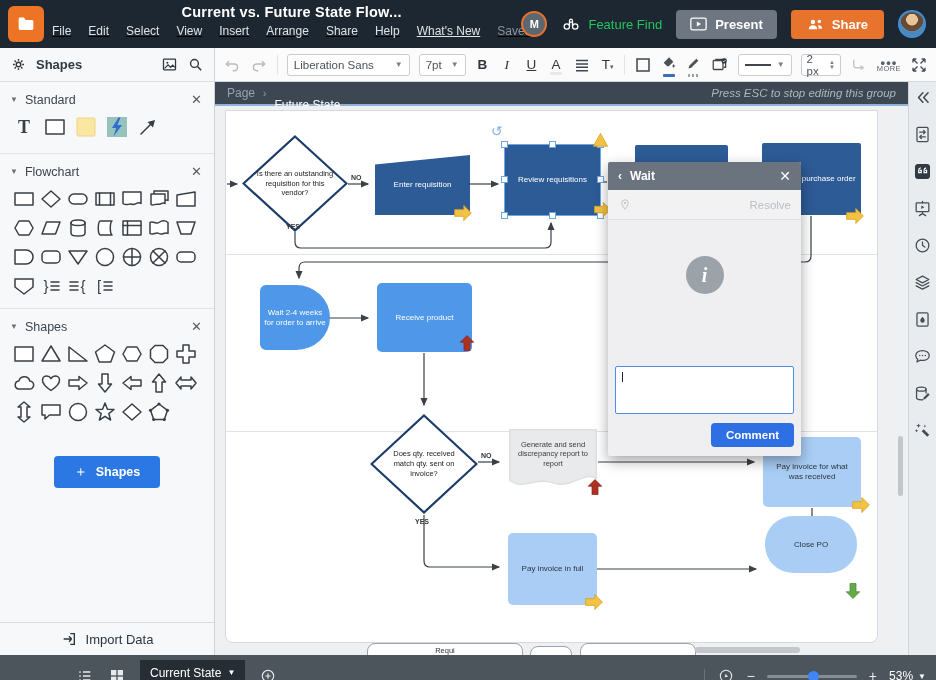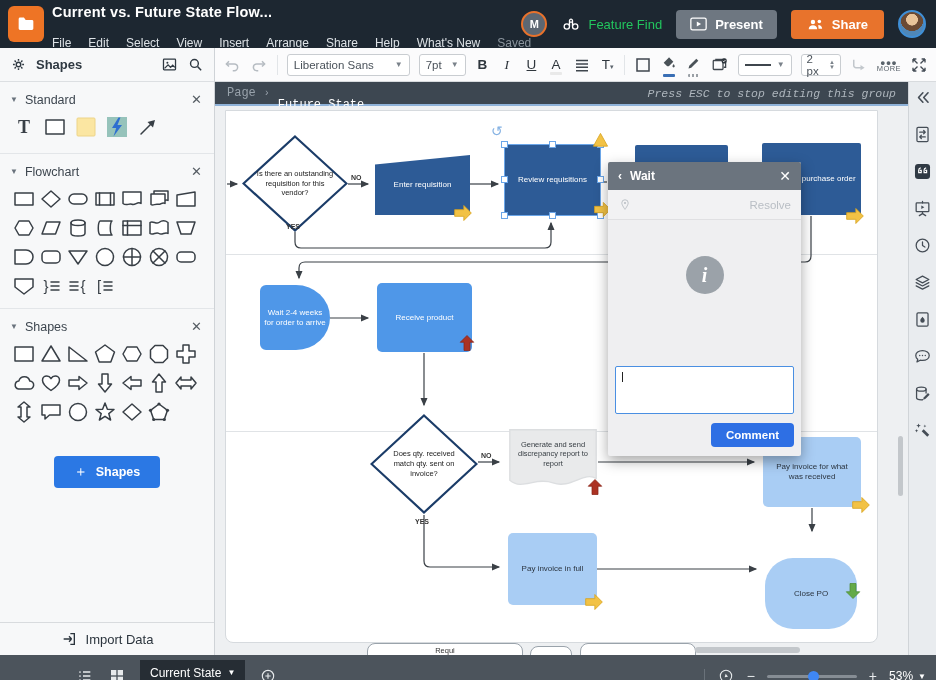--- a/index.html
+++ b/index.html
@@ -4,22 +4,22 @@
 <style>
   * { margin:0; padding:0; box-sizing:border-box; }
   body { font-family:"Liberation Sans", sans-serif; background:#222; }
   #app { position:relative; width:936px; height:680px; overflow:hidden; background:#f0f1f3; }
 
   
   #header { position:absolute; left:0; top:0; width:936px; height:48px; background:#1d2731; display:flex; align-items:center; }
   .logo { position:absolute; left:8px; top:6px; width:36px; height:36px; background:#ee7425; border-radius:6px; display:flex; align-items:center; justify-content:center; }
   .logo svg { width:22px; height:22px; }
   .title-wrap { position:absolute; left:52px; top:4px; }
-  .doc-title { color:#fff; font-size:14.5px; font-weight:bold; letter-spacing:.2px; }
-  .menu-row { display:flex; gap:17px; margin-top:16px;text-decoration:underline; }
+  .doc-title { color:#fff; font-size:14.5px; font-weight:bold; letter-spacing:.2px;text-align:center; }
+  .menu-row { display:flex; gap:17px; margin-top:4px;text-decoration:underline; }
   .menu-row span { color:#dde2e6; font-size:12px; cursor:default; }
   .menu-row span.underline { text-decoration:underline; }
   .menu-row span.saved { color:#8b949d; }
   .hdr-right { position:absolute; right:10px; top:0; height:48px; display:flex; align-items:center; gap:14px; }
   .collab-avatar { width:26px; height:26px; border-radius:50%; background:#5d6772; border:2px solid #e8722c; color:#fff; font-size:11px; font-weight:bold; display:flex; align-items:center; justify-content:center; }
   .feature-find { display:flex; align-items:center; gap:7px; color:#22c55e; font-size:13px; }
   .feature-find svg { width:20px; height:20px; }
   .btn-present { display:flex; align-items:center; gap:8px; background:#6e7781; color:#fff; font-size:13px; font-weight:bold; padding:7px 14px; border-radius:4px; }
   .btn-present svg { width:17px; height:14px; }
   .btn-share { display:flex; align-items:center; gap:8px; background:#e8732c; color:#fff; font-size:13px; font-weight:bold; padding:7px 16px; border-radius:4px; }
@@ -53,21 +53,21 @@
   .shape-grid.std { grid-template-columns:repeat(5,31px); padding-bottom:14px; }
   .icon-cell { width:24px; height:24px; display:flex; align-items:center; justify-content:center; }
   .icon-cell svg { width:24px; height:24px; }
   .sb-div { height:1px; background:#e3e6e9; margin:0; }
   .add-shapes { margin:22px auto 0; background:#2b78e4; color:#fff; font-size:12.5px; font-weight:bold; border-radius:4px; padding:7px 20px; display:flex; gap:8px; align-items:center; }
   .add-shapes .plus { font-size:14px; font-weight:normal; }
   .import-row { margin-top:auto; border-top:1px solid #d8dbde; height:33px; display:flex; align-items:center; justify-content:center; gap:9px; font-size:13px; color:#2b343d; }
   .import-row svg { width:16px; height:16px; }
 
   
-  #breadcrumb { position:absolute; left:215px; top:82px; width:693px; height:24px; background:#3d4751; border-bottom:2px solid #8fb2d8; display:flex; align-items:center; padding:0 12px; gap:8px;font-family:Liberation Mono, monospace; }
+  #breadcrumb { position:absolute; left:215px; top:82px; width:693px; height:24px; background:#3d4751; border-bottom:2px solid #8fb2d8; display:flex; align-items:center; padding:0 12px; gap:8px; }
   #breadcrumb .pg { color:#98a2ab; font-size:12px; }
   #breadcrumb .sep { color:#98a2ab; font-size:10px; }
   #breadcrumb .cur { color:#fff; font-size:12px;margin-top:24px; }
   #breadcrumb .hint { margin-left:auto; color:#aeb6bd; font-size:11.5px; font-style:italic; }
 
   
   #dock { position:absolute; left:908px; top:82px; width:28px; height:573px; background:#e9ecef; border-left:1px solid #d0d4d8; display:flex; flex-direction:column; align-items:center; padding-top:5px; gap:17px; }
   .dock-cell { width:20px; height:20px; display:flex; align-items:center; justify-content:center; }
   .dock-cell svg { width:19px; height:19px; }
 
@@ -761,21 +761,21 @@
           <path d="M2 8h11V3l9 9-9 9v-5H2z" fill="#f2c245" stroke="#d9a41f" stroke-width="1"></path>
         </svg></span>
 
     <div class="node liteblue" style="left:548px; top:331px; width:98px; height:70px">
       <span style="padding:0 6px">Pay invoice for what was received</span>
     </div>
     <span class="marker" style="left:636px; top:389px; width:20px; height:18px"><svg viewBox="0 0 24 24">
           <path d="M2 8h11V3l9 9-9 9v-5H2z" fill="#f2c245" stroke="#d9a41f" stroke-width="1"></path>
         </svg></span>
 
-    <div class="node liteblue" style="left:550px; top:452px; width:92px; height:71px; border-radius:28px">
+    <div class="node liteblue" style="left:550px; top:410px; width:92px; height:57px; border-radius:28px">
       <span>Close PO</span>
     </div>
     <span class="marker" style="left:629px; top:476px; width:18px; height:20px"><svg viewBox="0 0 24 24">
           <path d="M8 2v11H3l9 9 9-9h-5V2z" fill="#64aa48" stroke="#4e8c36" stroke-width="1"></path>
         </svg></span>
 
     <div class="partial-shape" style="left:152px; top:537px; width:156px; height:20px">
       <span>Requi</span>
     </div>
     <div class="partial-shape" style="left:315px; top:540px; width:42px; height:20px"></div>

